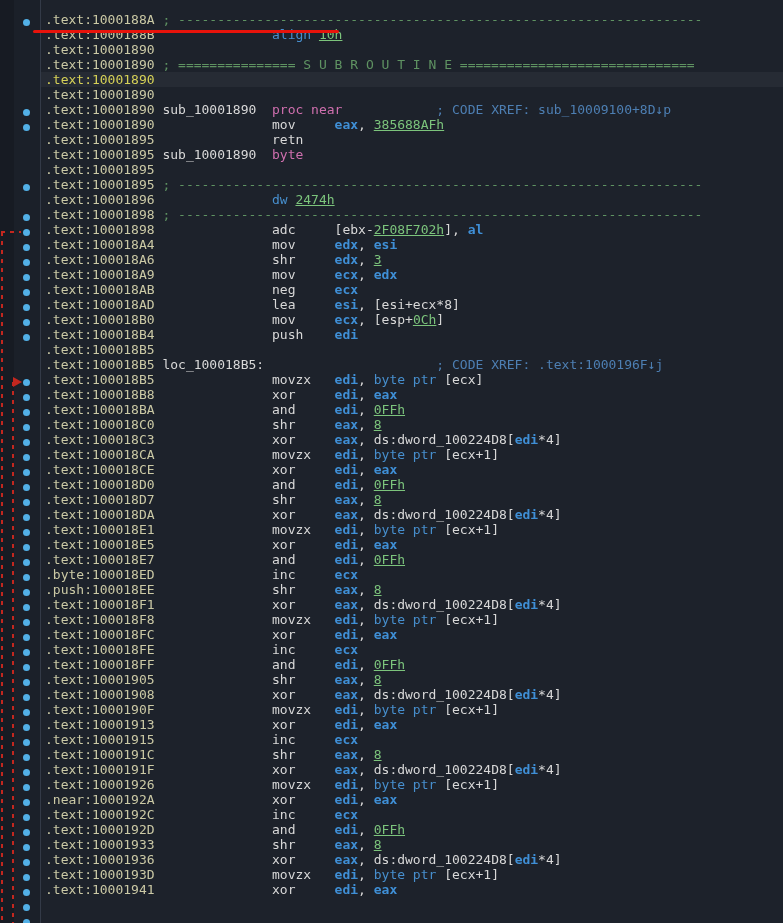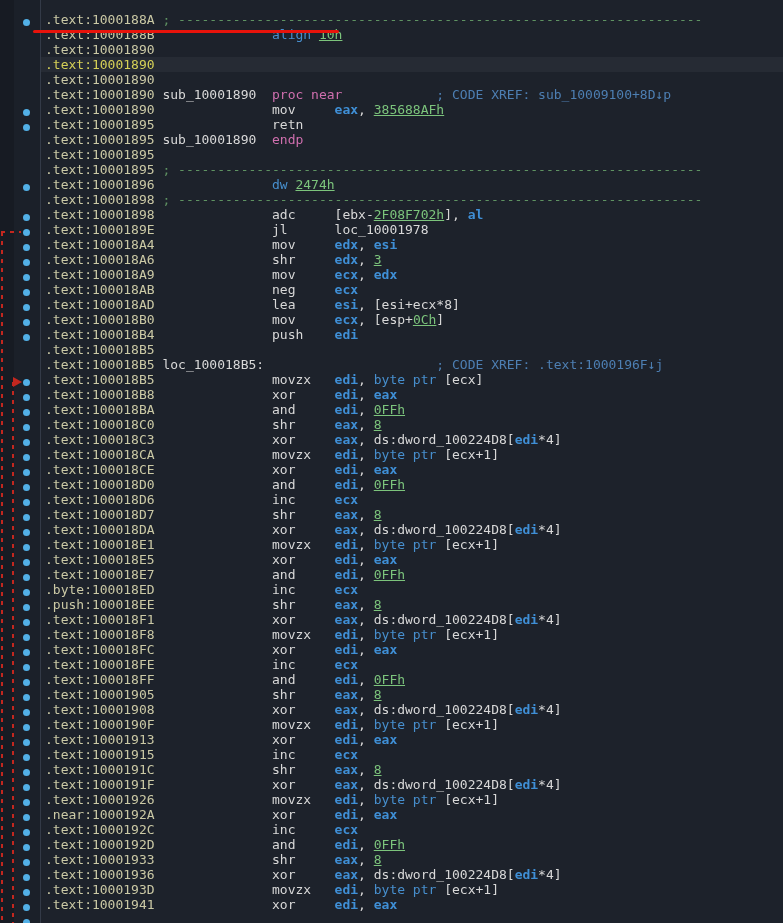--- a/index.html
+++ b/index.html
@@ -102,50 +102,49 @@
       <div class="dot" style="top: 859px;"></div>
       <div class="dot" style="top: 874px;"></div>
       <div class="dot" style="top: 889px;"></div>
       <div class="dot" style="top: 904px;"></div>
       <div class="dot" style="top: 919px;"></div>
     </div>
   <div class="listing" id="listing">
       <div class="line"><span class="addr">.text:1000188A</span><span class="tk-c"> ; -------------------------------------------------------------------</span></div>
       <div class="line"><span class="addr">.text:1000188B</span><span class="tk-w">               </span><span class="tk-k">align</span><span class="tk-w"> </span><span class="tk-n">10h</span></div>
       <div class="line"><span class="addr">.text:10001890</span></div>
+      <div class="line"><span class="addr">.text:10001890</span><span class="tk-c"> ; =============== S U B R O U T I N E ==============================</span></div>
       <div class="line cur"><span class="addr">.text:10001890</span></div>
       <div class="line"><span class="addr">.text:10001890</span></div>
       <div class="line"><span class="addr">.text:10001890</span><span class="tk-w"> sub_10001890  </span><span class="tk-p">proc near</span><span class="tk-w">            </span><span class="tk-x">; CODE XREF: sub_10009100+8D↓p</span></div>
       <div class="line"><span class="addr">.text:10001890</span><span class="tk-w">               mov     </span><span class="tk-r">eax</span><span class="tk-w">, </span><span class="tk-n">385688AFh</span></div>
       <div class="line"><span class="addr">.text:10001895</span><span class="tk-w">               retn</span></div>
-      <div class="line"><span class="addr">.text:10001895</span><span class="tk-w"> sub_10001890  </span><span class="tk-p">endp</span></div>
+      <div class="line"><span class="addr">.text:10001895</span><span class="tk-w"> sub_10001890  </span><span class="tk-p">byte</span></div>
       <div class="line"><span class="addr">.text:10001895</span></div>
       <div class="line"><span class="addr">.text:10001895</span><span class="tk-c"> ; -------------------------------------------------------------------</span></div>
       <div class="line"><span class="addr">.text:10001896</span><span class="tk-w">               </span><span class="tk-k">dw</span><span class="tk-w"> </span><span class="tk-n">2474h</span></div>
       <div class="line"><span class="addr">.text:10001898</span><span class="tk-c"> ; -------------------------------------------------------------------</span></div>
       <div class="line"><span class="addr">.text:10001898</span><span class="tk-w">               adc     [ebx-</span><span class="tk-n">2F08F702h</span><span class="tk-w">], </span><span class="tk-r">al</span></div>
-      <div class="line"><span class="addr">.text:1000189E</span><span class="tk-w">               jl      loc_10001978</span></div>
       <div class="line"><span class="addr">.text:100018A4</span><span class="tk-w">               mov     </span><span class="tk-r">edx</span><span class="tk-w">, </span><span class="tk-r">esi</span></div>
       <div class="line"><span class="addr">.text:100018A6</span><span class="tk-w">               shr     </span><span class="tk-r">edx</span><span class="tk-w">, </span><span class="tk-n">3</span></div>
       <div class="line"><span class="addr">.text:100018A9</span><span class="tk-w">               mov     </span><span class="tk-r">ecx</span><span class="tk-w">, </span><span class="tk-r">edx</span></div>
       <div class="line"><span class="addr">.text:100018AB</span><span class="tk-w">               neg     </span><span class="tk-r">ecx</span></div>
       <div class="line"><span class="addr">.text:100018AD</span><span class="tk-w">               lea     </span><span class="tk-r">esi</span><span class="tk-w">, [esi+ecx*8]</span></div>
       <div class="line"><span class="addr">.text:100018B0</span><span class="tk-w">               mov     </span><span class="tk-r">ecx</span><span class="tk-w">, [esp+</span><span class="tk-n">0Ch</span><span class="tk-w">]</span></div>
       <div class="line"><span class="addr">.text:100018B4</span><span class="tk-w">               push    </span><span class="tk-r">edi</span></div>
       <div class="line"><span class="addr">.text:100018B5</span></div>
       <div class="line"><span class="addr">.text:100018B5</span><span class="tk-w"> loc_100018B5:</span><span class="tk-w">                      </span><span class="tk-x">; CODE XREF: .text:1000196F↓j</span></div>
       <div class="line"><span class="addr">.text:100018B5</span><span class="tk-w">               movzx   </span><span class="tk-r">edi</span><span class="tk-w">, </span><span class="tk-k">byte ptr</span><span class="tk-w"> [ecx]</span></div>
       <div class="line"><span class="addr">.text:100018B8</span><span class="tk-w">               xor     </span><span class="tk-r">edi</span><span class="tk-w">, </span><span class="tk-r">eax</span></div>
       <div class="line"><span class="addr">.text:100018BA</span><span class="tk-w">               and     </span><span class="tk-r">edi</span><span class="tk-w">, </span><span class="tk-n">0FFh</span></div>
       <div class="line"><span class="addr">.text:100018C0</span><span class="tk-w">               shr     </span><span class="tk-r">eax</span><span class="tk-w">, </span><span class="tk-n">8</span></div>
       <div class="line"><span class="addr">.text:100018C3</span><span class="tk-w">               xor     </span><span class="tk-r">eax</span><span class="tk-w">, ds:dword_100224D8[</span><span class="tk-r">edi</span><span class="tk-w">*4]</span></div>
       <div class="line"><span class="addr">.text:100018CA</span><span class="tk-w">               movzx   </span><span class="tk-r">edi</span><span class="tk-w">, </span><span class="tk-k">byte ptr</span><span class="tk-w"> [ecx+1]</span></div>
       <div class="line"><span class="addr">.text:100018CE</span><span class="tk-w">               xor     </span><span class="tk-r">edi</span><span class="tk-w">, </span><span class="tk-r">eax</span></div>
       <div class="line"><span class="addr">.text:100018D0</span><span class="tk-w">               and     </span><span class="tk-r">edi</span><span class="tk-w">, </span><span class="tk-n">0FFh</span></div>
-      <div class="line"><span class="addr">.text:100018D6</span><span class="tk-w">               inc     </span><span class="tk-r">ecx</span></div>
       <div class="line"><span class="addr">.text:100018D7</span><span class="tk-w">               shr     </span><span class="tk-r">eax</span><span class="tk-w">, </span><span class="tk-n">8</span></div>
       <div class="line"><span class="addr">.text:100018DA</span><span class="tk-w">               xor     </span><span class="tk-r">eax</span><span class="tk-w">, ds:dword_100224D8[</span><span class="tk-r">edi</span><span class="tk-w">*4]</span></div>
       <div class="line"><span class="addr">.text:100018E1</span><span class="tk-w">               movzx   </span><span class="tk-r">edi</span><span class="tk-w">, </span><span class="tk-k">byte ptr</span><span class="tk-w"> [ecx+1]</span></div>
       <div class="line"><span class="addr">.text:100018E5</span><span class="tk-w">               xor     </span><span class="tk-r">edi</span><span class="tk-w">, </span><span class="tk-r">eax</span></div>
       <div class="line"><span class="addr">.text:100018E7</span><span class="tk-w">               and     </span><span class="tk-r">edi</span><span class="tk-w">, </span><span class="tk-n">0FFh</span></div>
       <div class="line"><span class="addr">.byte:100018ED</span><span class="tk-w">               inc     </span><span class="tk-r">ecx</span></div>
       <div class="line"><span class="addr">.push:100018EE</span><span class="tk-w">               shr     </span><span class="tk-r">eax</span><span class="tk-w">, </span><span class="tk-n">8</span></div>
       <div class="line"><span class="addr">.text:100018F1</span><span class="tk-w">               xor     </span><span class="tk-r">eax</span><span class="tk-w">, ds:dword_100224D8[</span><span class="tk-r">edi</span><span class="tk-w">*4]</span></div>
       <div class="line"><span class="addr">.text:100018F8</span><span class="tk-w">               movzx   </span><span class="tk-r">edi</span><span class="tk-w">, </span><span class="tk-k">byte ptr</span><span class="tk-w"> [ecx+1]</span></div>
       <div class="line"><span class="addr">.text:100018FC</span><span class="tk-w">               xor     </span><span class="tk-r">edi</span><span class="tk-w">, </span><span class="tk-r">eax</span></div>

